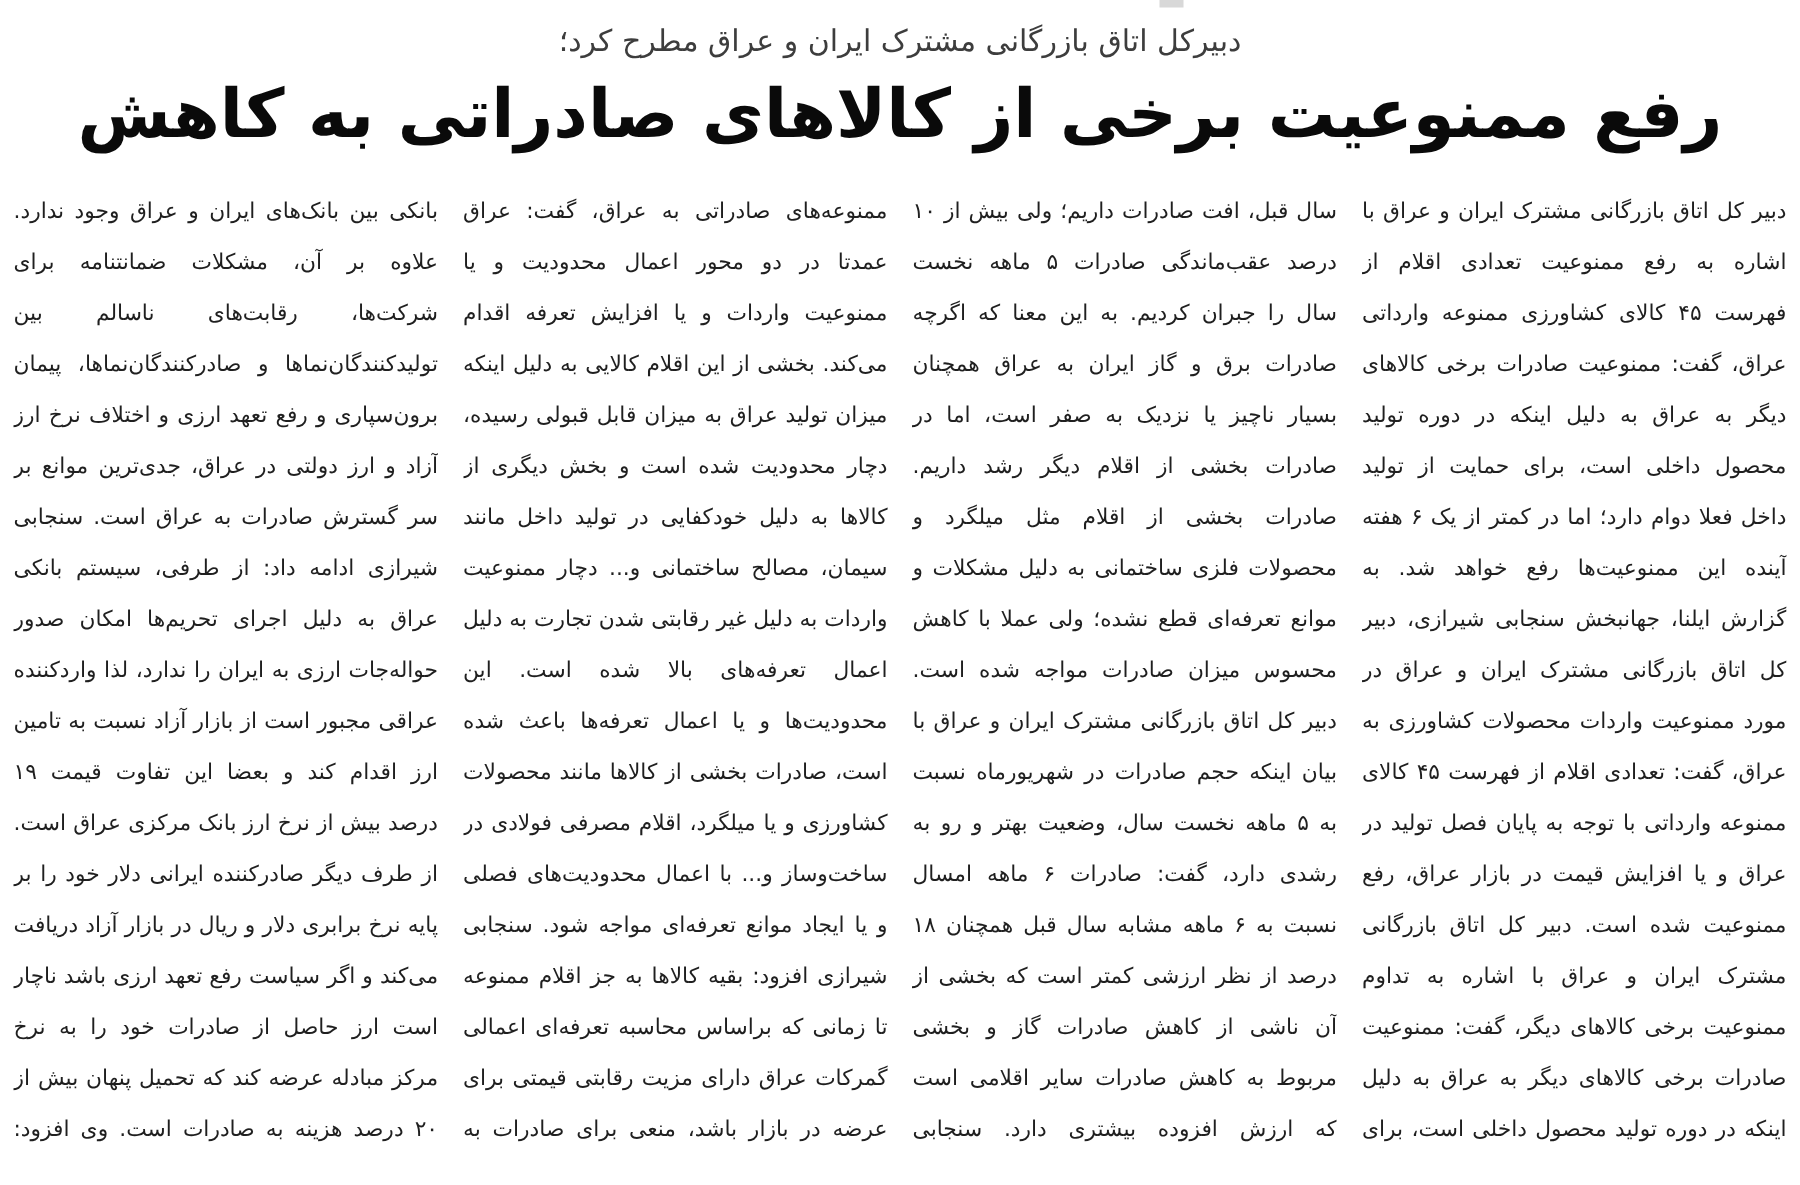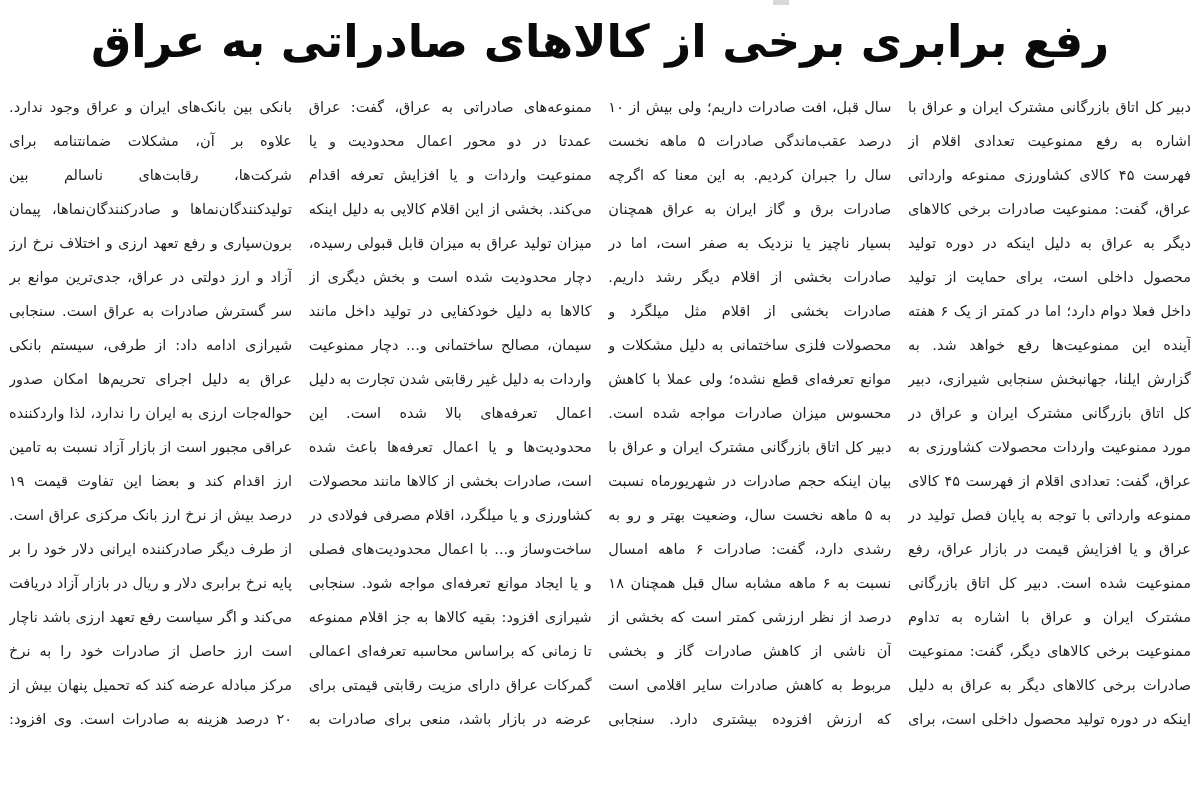--- a/index.html
+++ b/index.html
@@ -71,21 +71,22 @@
   }
 </style>
 </head>
 <body>
 
 <div class="page">
 
   <div class="fold-mark"></div>
 
   <div class="header">
-    <h1 class="headline">رفع برابری برخی از کالاهای صادراتی به عراق</h1>
+    <div class="kicker">دبیرکل اتاق بازرگانی مشترک ایران و عراق مطرح کرد؛</div>
+    <h1 class="headline">رفع ممنوعیت برخی از کالاهای صادراتی به کاهش</h1>
   </div>
 
   <div class="columns">
     <div class="column flow">دبیر کل اتاق بازرگانی مشترک ایران و عراق با اشاره به رفع ممنوعیت تعدادی اقلام از فهرست ۴۵ کالای کشاورزی ممنوعه وارداتی عراق، گفت: ممنوعیت صادرات برخی کالاهای دیگر به عراق به دلیل اینکه در دوره تولید محصول داخلی است، برای حمایت از تولید داخل فعلا دوام دارد؛ اما در کمتر از یک ۶ هفته آینده این ممنوعیت‌ها رفع خواهد شد. به گزارش ایلنا، جهانبخش سنجابی شیرازی، دبیر کل اتاق بازرگانی مشترک ایران و عراق در مورد ممنوعیت واردات محصولات کشاورزی به عراق، گفت: تعدادی اقلام از فهرست ۴۵ کالای ممنوعه وارداتی با توجه به پایان فصل تولید در عراق و یا افزایش قیمت در بازار عراق، رفع ممنوعیت شده است. دبیر کل اتاق بازرگانی مشترک ایران و عراق با اشاره به تداوم ممنوعیت برخی کالاهای دیگر، گفت: ممنوعیت صادرات برخی کالاهای دیگر به عراق به دلیل اینکه در دوره تولید محصول داخلی است، برای حمایت از تولید داخل فعلا دوام دارد؛ اما در کمتر از ۶ هفته آینده این ممنوعیت‌ها رفع خواهد شد و از این بابت، نگرانی جدیدی جز ممنوعیت‌های فصلی که به طور سالانه اعمال می‌شود، نداریم. سنجابی شیرازی در مورد وضعیت صادرات کالاهای ایرانی به عراق، گفت: آمار شش ماهه صادرات به عراق بیانگر این است که اگرچه نسبت به مدت مشابه</div>
     <div class="column flow">سال قبل، افت صادرات داریم؛ ولی بیش از ۱۰ درصد عقب‌ماندگی صادرات ۵ ماهه نخست سال را جبران کردیم. به این معنا که اگرچه صادرات برق و گاز ایران به عراق همچنان بسیار ناچیز یا نزدیک به صفر است، اما در صادرات بخشی از اقلام دیگر رشد داریم. صادرات بخشی از اقلام مثل میلگرد و محصولات فلزی ساختمانی به دلیل مشکلات و موانع تعرفه‌ای قطع نشده؛ ولی عملا با کاهش محسوس میزان صادرات مواجه شده است. دبیر کل اتاق بازرگانی مشترک ایران و عراق با بیان اینکه حجم صادرات در شهریورماه نسبت به ۵ ماهه نخست سال، وضعیت بهتر و رو به رشدی دارد، گفت: صادرات ۶ ماهه امسال نسبت به ۶ ماهه مشابه سال قبل همچنان ۱۸ درصد از نظر ارزشی کمتر است که بخشی از آن ناشی از کاهش صادرات گاز و بخشی مربوط به کاهش صادرات سایر اقلامی است که ارزش افزوده بیشتری دارد. سنجابی شیرازی افزود: صادرات شش ماهه نخست امسال با عدد ۴ میلیارد و ۵۸۹ میلیون دلار تقریبا به حجم صادرات ۶ ماهه سال گذشته بدون احتساب گاز رسیده است. البته در کل با احتساب گاز و برق نسبت به مدت مشابه سال قبل ۹۱/۱ درصد افت دارد و امیدواریم در ادامه سال با افزایش صادرات مواجه شویم. دبیر کل اتاق بازرگانی مشترک ایران و عراق در مورد فهرست</div>
     <div class="column flow">ممنوعه‌های صادراتی به عراق، گفت: عراق عمدتا در دو محور اعمال محدودیت و یا ممنوعیت واردات و یا افزایش تعرفه اقدام می‌کند. بخشی از این اقلام کالایی به دلیل اینکه میزان تولید عراق به میزان قابل قبولی رسیده، دچار محدودیت شده است و بخش دیگری از کالاها به دلیل خودکفایی در تولید داخل مانند سیمان، مصالح ساختمانی و... دچار ممنوعیت واردات به دلیل غیر رقابتی شدن تجارت به دلیل اعمال تعرفه‌های بالا شده است. این محدودیت‌ها و یا اعمال تعرفه‌ها باعث شده است، صادرات بخشی از کالاها مانند محصولات کشاورزی و یا میلگرد، اقلام مصرفی فولادی در ساخت‌وساز و... با اعمال محدودیت‌های فصلی و یا ایجاد موانع تعرفه‌ای مواجه شود. سنجابی شیرازی افزود: بقیه کالاها به جز اقلام ممنوعه تا زمانی که براساس محاسبه تعرفه‌ای اعمالی گمرکات عراق دارای مزیت رقابتی قیمتی برای عرضه در بازار باشد، منعی برای صادرات به عراق ندارد. دبیر کل اتاق بازرگانی مشترک ایران و عراق در مورد مشکلات صادرکنندگان برای صادرات به عراق، گفت: مشکلات ریز عدیده است مثلا با وجود پیوستن عراق به کنوانسیون گمرکی و حمل و نقل بین‌المللی کالا تحت پوشش کارنه تیر (کنوانسیون تیر ۱۹۷۵)، اما ترانزیت به این کشور طبق چارچوب کنوانسیون تیر هنوز راه نیفتاده است و مراودات</div>
     <div class="column last">بانکی بین بانک‌های ایران و عراق وجود ندارد. علاوه بر آن، مشکلات ضمانتنامه برای شرکت‌ها، رقابت‌های ناسالم بین تولیدکنندگان‌نماها و صادرکنندگان‌نماها، پیمان برون‌سپاری و رفع تعهد ارزی و اختلاف نرخ ارز آزاد و ارز دولتی در عراق، جدی‌ترین موانع بر سر گسترش صادرات به عراق است. سنجابی شیرازی ادامه داد: از طرفی، سیستم بانکی عراق به دلیل اجرای تحریم‌ها امکان صدور حواله‌جات ارزی به ایران را ندارد، لذا واردکننده عراقی مجبور است از بازار آزاد نسبت به تامین ارز اقدام کند و بعضا این تفاوت قیمت ۱۹ درصد بیش از نرخ ارز بانک مرکزی عراق است. از طرف دیگر صادرکننده ایرانی دلار خود را بر پایه نرخ برابری دلار و ریال در بازار آزاد دریافت می‌کند و اگر سیاست رفع تعهد ارزی باشد ناچار است ارز حاصل از صادرات خود را به نرخ مرکز مبادله عرضه کند که تحمیل پنهان بیش از ۲۰ درصد هزینه به صادرات است. وی افزود: البته خوشبختانه تالار دوم ارزی راه‌اندازی شده که قیمت ارز در آن به بازار آزاد نزدیک است. به همین دلیل، هم انگیزه برای رفع تعهد ارزی افزایش یافته و هم انتظار داریم در ماه‌های آینده میزان عرضه ارز افزایش یابد و هم تعدیلی در نرخ ارز و مظنه تبدیل ریال به دینار و ریال به دلار بین طرف‌های ایرانی و عراقی به نرخ تالار دوم مبادلات ارزی اتفاق بیفتد.</div>
   </div>
 
 </div>

